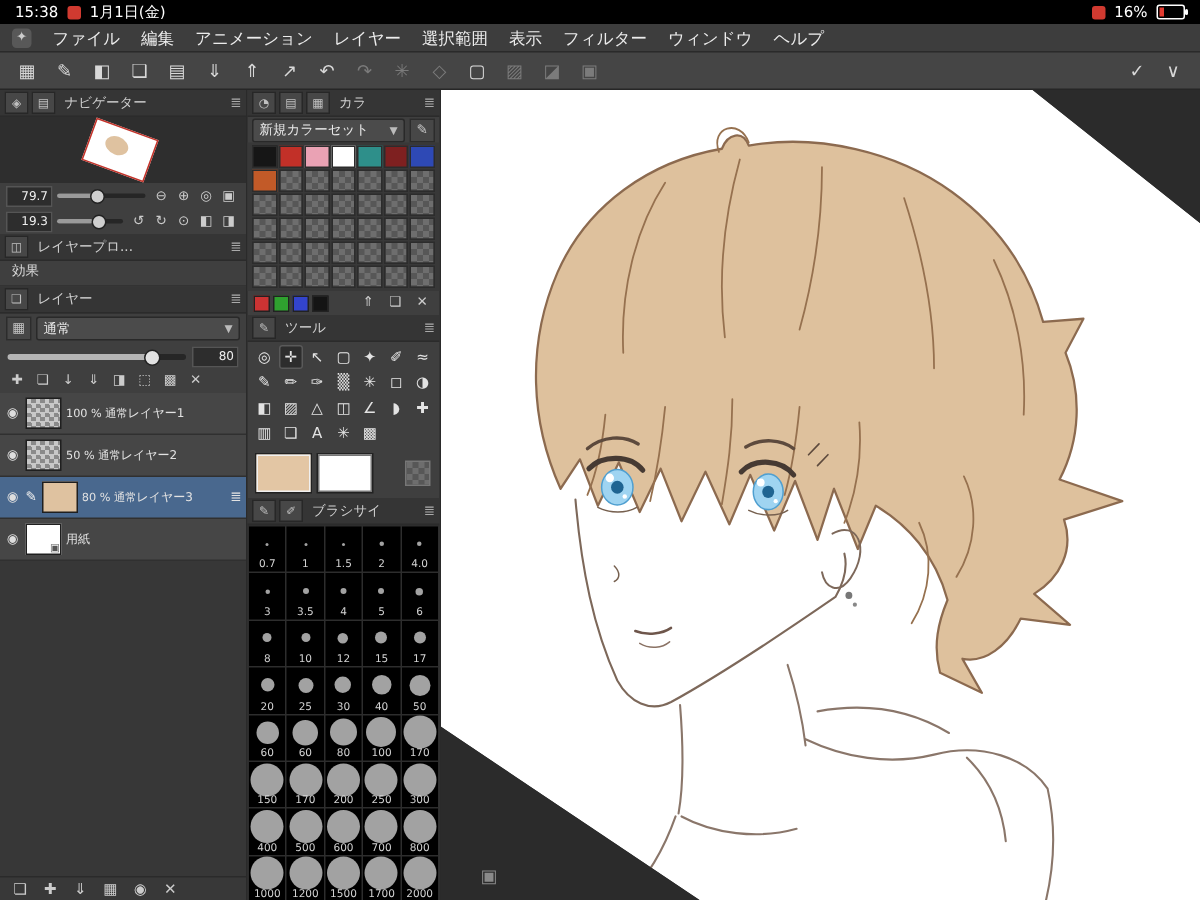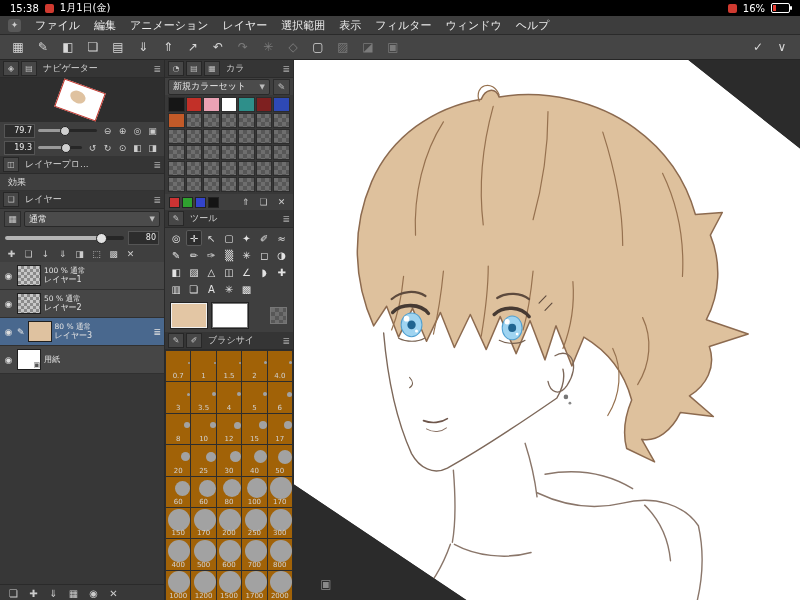--- a/index.html
+++ b/index.html
@@ -45,21 +45,21 @@
               border-radius:50% 60% 50% 60%;}
   .nav-row{height:17px;display:flex;align-items:center;gap:3px;padding:0 4px;flex:none;}
   .val-box{width:25px;height:12px;background:#2d2d2d;border:1px solid #555;font-size:8px;color:#eee;
            display:flex;align-items:center;justify-content:flex-end;padding:0 2px;flex:none;}
   .mini-slider{flex:1;height:3px;background:#262626;border-radius:2px;position:relative;}
   .mini-slider .fill{position:absolute;left:0;top:0;bottom:0;background:#9a9a9a;border-radius:2px;}
   .mini-slider .knob{position:absolute;top:-3px;width:8px;height:8px;background:#cfcfcf;
                      border:1px solid #222;border-radius:50%;}
   .nav-btn,.strip-icon{width:15px;height:14px;display:flex;align-items:center;justify-content:center;
                        font-size:9px;color:#ccc;flex:none;}
-  .effect-row{height:16px;display:flex;align-items:center;padding:0 8px;font-size:9px;color:#d8d8d8;
+  .effect-row{height:16px;display:flex;align-items:flex-start;padding:0 8px;font-size:9px;color:#d8d8d8;
               border-bottom:1px solid #333;flex:none;}
   
   .blend-row{height:20px;display:flex;align-items:center;gap:3px;padding:0 4px;flex:none;}
   .mini-icon{width:15px;height:14px;display:flex;align-items:center;justify-content:center;
              font-size:9px;color:#c5c5c5;background:#474747;border:1px solid #2c2c2c;flex:none;}
   .dropdown{flex:1;height:14px;background:#4b4b4b;border:1px solid #292929;border-radius:2px;
             display:flex;align-items:center;font-size:9px;color:#e8e8e8;padding:0 4px;gap:4px;}
   .dropdown .arrow{margin-left:auto;font-size:7px;color:#bbb;}
   .opacity-row{height:17px;display:flex;align-items:center;gap:4px;padding:0 5px;flex:none;}
   .op-track{flex:1;height:4px;background:#262626;border-radius:2px;position:relative;}
@@ -70,21 +70,21 @@
   #layer-list{flex:1;background:#373737;overflow:hidden;}
   .layer-row{height:27px;display:flex;align-items:center;gap:3px;padding:0 3px;background:#464646;
              border-bottom:1px solid #303030;font-size:8px;color:#e2e2e2;}
   .layer-row.selected{background:#49688e;}
   .eye-icon{font-size:9px;color:#ddd;width:11px;text-align:center;flex:none;}
   .edit-mark{font-size:9px;color:#eee;flex:none;}
   .layer-thumb{width:22px;height:19px;border:1px solid #1f1f1f;background:#fff;position:relative;flex:none;}
   .layer-thumb.checker{background:conic-gradient(#8a8a8a 25%,#c8c8c8 0 50%,#8a8a8a 0 75%,#c8c8c8 0);
                        background-size:6px 6px;}
   .paper-badge{position:absolute;right:0;bottom:0;font-size:7px;color:#555;line-height:1;}
-  .layer-text{display:flex;flex-direction:column;line-height:1.2;overflow:hidden;}
+  .layer-text{display:flex;flex-direction:row;line-height:1.2;overflow:hidden;}
   .layer-text .l1{font-size:7.5px;}
   .layer-text .l2{font-size:8px;}
   .row-menu{margin-left:auto;font-size:9px;}
   .bottom-bar{height:17px;background:#383838;border-top:1px solid #2a2a2a;display:flex;
               align-items:center;gap:5px;padding:0 6px;flex:none;}
   .bottom-bar .strip-icon{font-size:10px;}
   
   .set-row{height:17px;display:flex;align-items:center;gap:3px;padding:0 3px;flex:none;}
   #palette-grid{display:grid;grid-template-columns:repeat(7,1fr);gap:1px;padding:2px 3px;
                 background:#383838;flex:none;}
@@ -99,21 +99,21 @@
              color:#e3e3e3;border-radius:2px;}
   .tool-cell.sel{background:#2d2d2d;box-shadow:inset 0 0 0 1px #5a5a5a;}
   .color-chips{display:flex;align-items:center;gap:5px;padding:4px 6px;flex:none;}
   #main-chip{width:34px;height:23px;border:1px solid #f0f0f0;box-shadow:0 0 0 1px #222;flex:none;}
   #sub-chip{width:34px;height:23px;border:1px solid #777;box-shadow:0 0 0 1px #222;flex:none;}
   #trans-chip{width:15px;height:15px;margin-left:auto;border:1px solid #777;
               background:conic-gradient(#575757 25%,#6e6e6e 0 50%,#575757 0 75%,#6e6e6e 0);
               background-size:8px 8px;flex:none;}
   #brush-grid{flex:1;display:grid;grid-template-columns:repeat(5,1fr);grid-auto-rows:1fr;gap:1px;
               background:#2d2d2d;padding:1px;overflow:hidden;}
-  .brush-cell{background:#a16207;position:relative;display:flex;align-items:center;justify-content:flex-end;}
+  .brush-cell{background:#000000;position:relative;display:flex;align-items:center;justify-content:center;}
   .brush-circle{background:#a2a2a2;border-radius:50%;display:block;margin-bottom:7px;}
   .brush-label{position:absolute;left:0;right:0;bottom:1px;text-align:center;font-size:7px;color:#d2d2d2;}
   
   .canvas-area{flex:1;display:flex;flex-direction:column;background:#2b2b2b;min-width:0;}
   .tabbar{height:16px;background:#333;display:flex;align-items:center;padding:0 4px;
           border-bottom:1px solid #222;flex:none;}
   .doc-tab{display:flex;align-items:center;gap:4px;background:#4a7ab2;color:#fff;font-size:9px;
            padding:1px 7px;border-radius:2px;white-space:nowrap;}
   .tab-dot{width:6px;height:6px;background:#c9c9c9;border-radius:1px;flex:none;}
   .canvas-view{position:relative;flex:1;overflow:hidden;}

